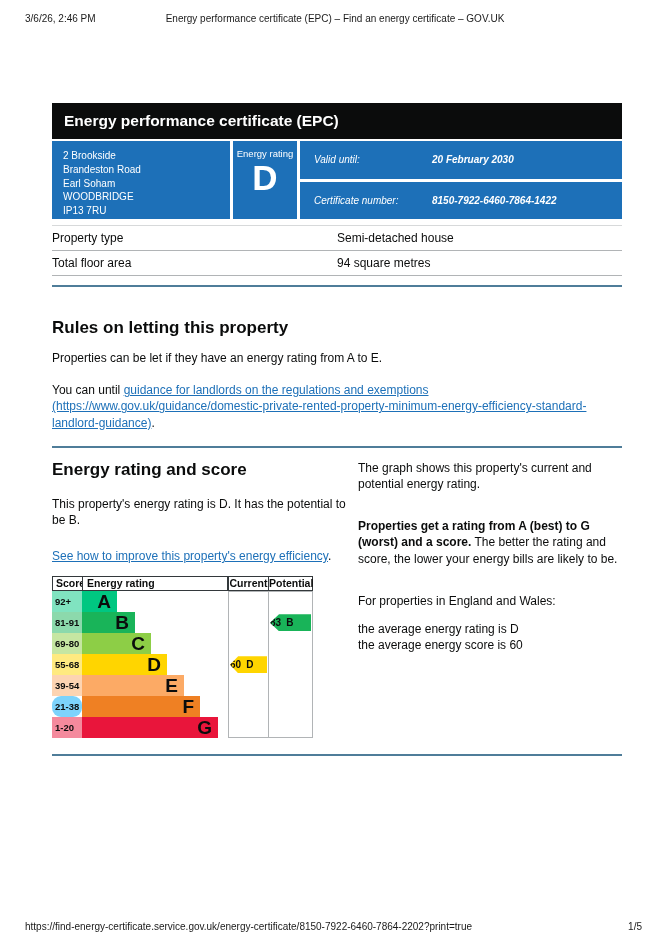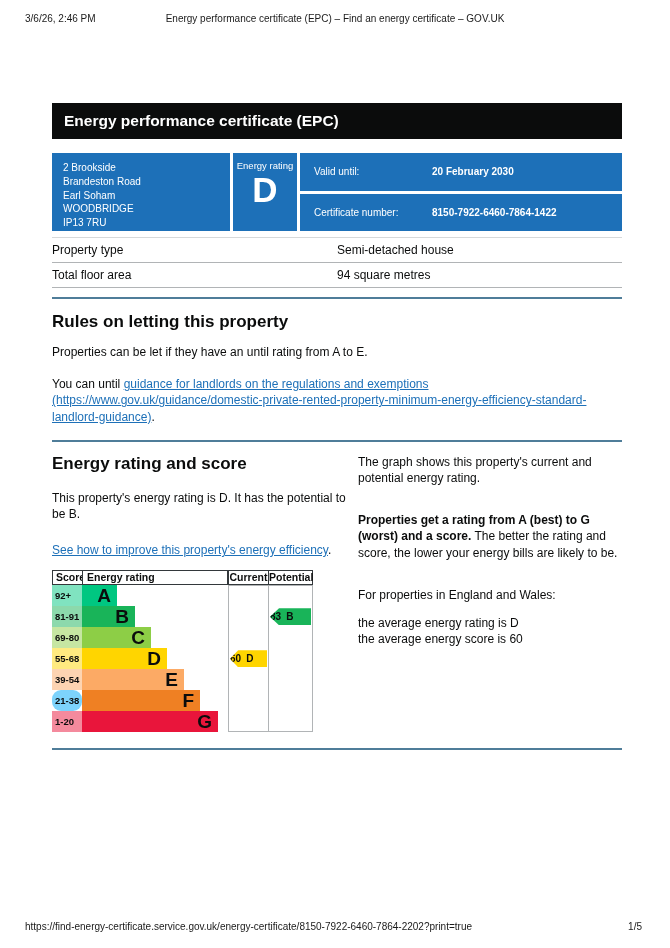--- a/index.html
+++ b/index.html
@@ -14,39 +14,39 @@
   .print-header .ts { position:absolute; left:25px; top:0; }
   .print-header .ttl { display:block; text-align:center; }
   .print-footer { position:absolute; bottom:16px; left:0; width:100%; font-size:10px; color:#1a1a1a; }
   .print-footer .url { position:absolute; left:25px; bottom:0; }
   .print-footer .pg { position:absolute; right:28px; bottom:0; }
 
   .content { position:absolute; left:52px; top:103px; width:570px; }
 
   .banner { background:#0b0c0c; color:#ffffff; font-weight:bold; font-size:15.5px; padding:9px 12px; }
 
-  .epc-box { margin-top:14px; display:flex; gap:3px; height:78px; }
+  .epc-box { margin-top:2px; display:flex; gap:3px; height:78px; }
   .epc-box .cell { background:#1d70b8; color:#ffffff; }
   .addr { flex:0 0 178px; padding:8px 11px; font-size:10px; line-height:1.38; }
   .rating-cell { flex:0 0 64px; text-align:center; padding-top:7px; }
   .rating-cell .lbl { font-size:9.5px; }
   .rating-cell .big { font-size:35px; font-weight:bold; line-height:1.0; margin-top:1px; }
   .right-stack { flex:1; display:flex; flex-direction:column; gap:3px; }
-  .right-stack .row { flex:1; display:flex; align-items:center; padding:5px 14px; font-size:10px; }
+  .right-stack .row { flex:1; display:flex; align-items:center; padding:5px 14px; font-size:10px;font-style:italic; }
   .right-stack .row .lab { flex:0 0 118px; }
   .right-stack .row .val { font-weight:bold; }
 
   table.props { width:100%; border-collapse:collapse; margin-top:6px; font-size:12px; }
   table.props td { padding:5px 0 5px 0; border-bottom:1px solid #b1b4b6; }
   table.props tr:first-child td { border-top:1px solid #d7d9da; }
   table.props td.k { width:50%; }
 
   .blue-rule { border:none; border-top:2px solid #4f7d99; margin-top:9px; }
 
-  h2.sect { font-size:17px; font-weight:bold; margin-top:13px; }
+  h2.sect { font-size:17px; font-weight:bold; margin-top:31px; }
   p.body { font-size:12px; line-height:1.35; }
   a.lnk { color:#1d70b8; text-decoration:underline; cursor:pointer; }
 
   .cols { margin-top:12px; display:flex; }
   .col-left { width:302px; flex:0 0 302px; }
   .col-right { flex:1; padding-left:4px; }
   .col-right p.body b { font-weight:bold; }
 
   
   .chart { position:relative; width:261px; height:161px; margin-top:12px; font-family:"Liberation Sans", sans-serif; }
@@ -111,21 +111,21 @@
     <tr>
       <td class="k">Total floor area</td>
       <td>94 square metres</td>
     </tr>
   </tbody>
     </table>
 
   <hr class="blue-rule">
 
   <h2 class="sect">Rules on letting this property</h2>
-  <p class="body" style="margin-top:12px;">Properties can be let if they have an until rating from A to E.</p>
+  <p class="body" style="margin-top:12px;">Properties can be let if they have an energy rating from A to E.</p>
   <p class="body" style="margin-top:16px;"><span>You can until </span><a class="lnk">guidance for landlords on the regulations and exemptions (https://www.gov.uk/guidance/domestic-private-rented-property-minimum-energy-efficiency-standard-landlord-guidance)</a><span>.</span></p>
 
   <hr class="blue-rule" style="margin-top:15px;">
 
   <div class="cols">
     <div class="col-left">
       <h2 class="sect" style="margin-top:0;">Energy rating and score</h2>
       <p class="body" style="margin-top:16px;">This property's energy rating is D. It has the potential to be B.</p>
       <p class="body" style="margin-top:20px;"><a class="lnk">See how to improve this property's energy efficiency</a><span>.</span></p>
 

